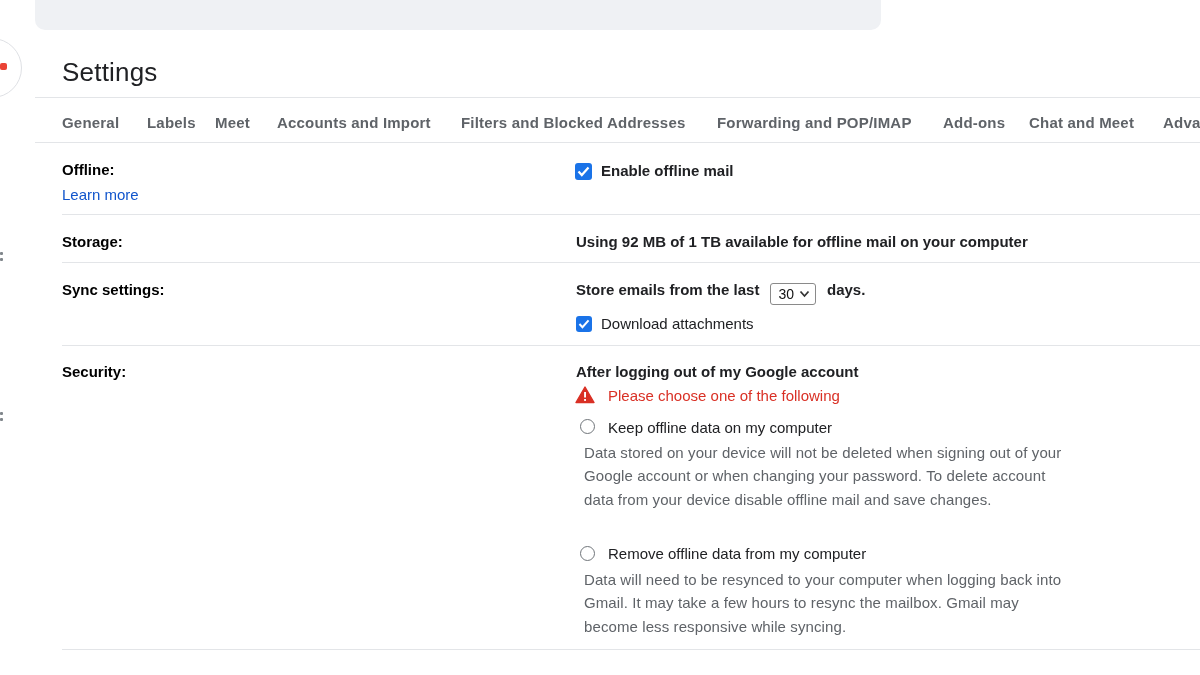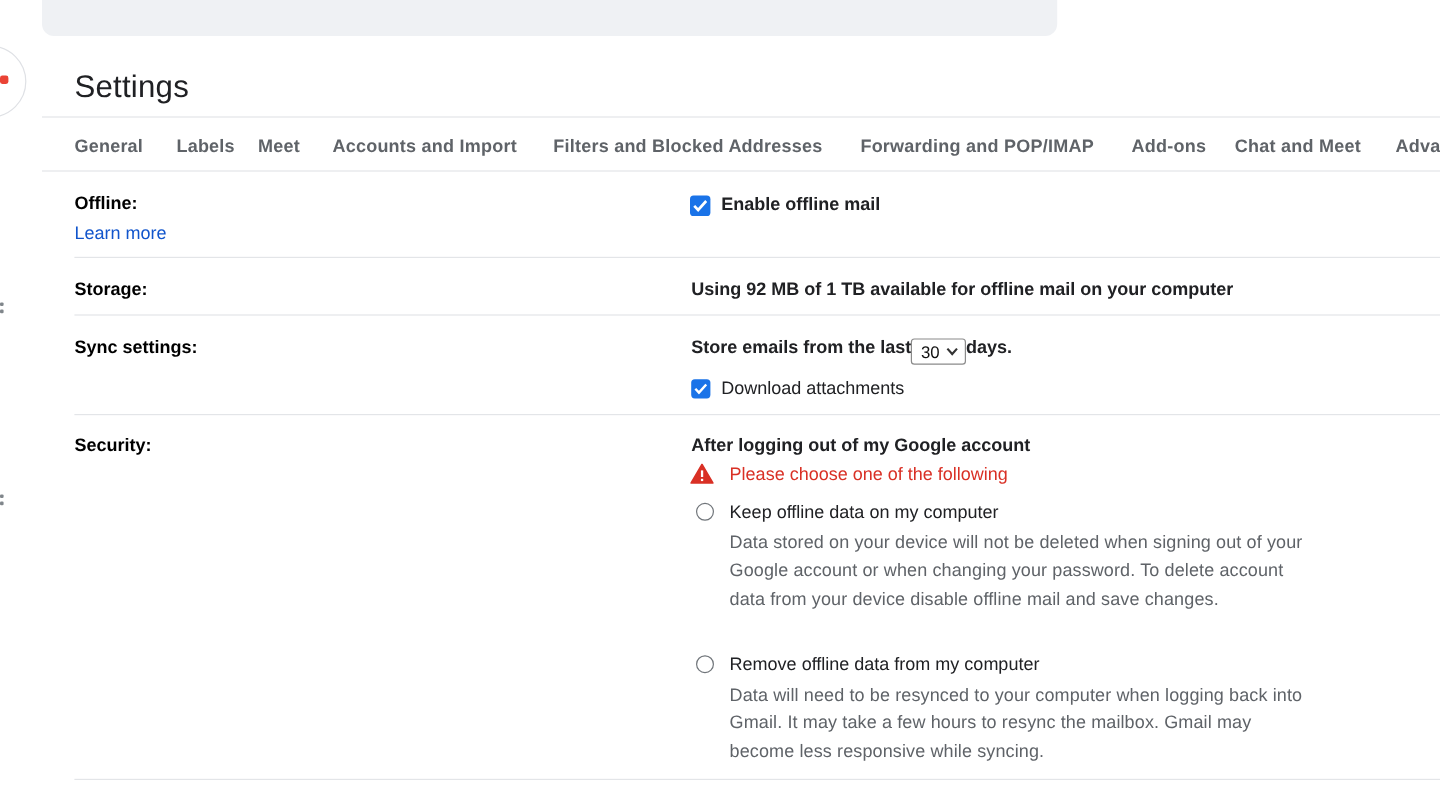--- a/index.html
+++ b/index.html
@@ -40,30 +40,30 @@
   .link { position:absolute; left:62px; font-size:15px; color:#1155cc; cursor:pointer; }
   .cbx {
     position:absolute; width:17px; height:17px; background:#1a73e8; border-radius:3px;
     display:flex; align-items:center; justify-content:center; cursor:pointer;
   }
   .plain-text { position:absolute; font-size:15px; color:#202124; }
   .select-box {
     display:inline-flex; align-items:center; gap:5px;
     border:1px solid #8a8a8a; border-radius:3px; padding:2px 5px 2px 7px;
     font-size:14px; font-weight:400; color:#111; background:#fff;
-    vertical-align:-4px; margin:0 0; cursor:pointer;
+    vertical-align:-4px; margin:0 11px; cursor:pointer;
   }
   .radio {
     position:absolute; width:15px; height:15px; border:1.5px solid #70757a;
     border-radius:50%; background:#fff; cursor:pointer;
   }
   .warn-text { position:absolute; font-size:15px; color:#d93025; }
   .warn-icon { position:absolute; }
   .desc {
-    position:absolute; left:608px; width:482px; font-size:15px; color:#5f6368;
+    position:absolute; left:584px; width:482px; font-size:15px; color:#5f6368;
     line-height:23.4px; letter-spacing:.1px;
   }
 </style>
 </head>
 <body>
 
 <div class="searchbar">
   <span class="search-glass">
     <svg width="26" height="30" viewBox="0 0 26 30">
       <circle cx="12" cy="11" r="8" fill="none" stroke="#5f6368" stroke-width="2"></circle>

